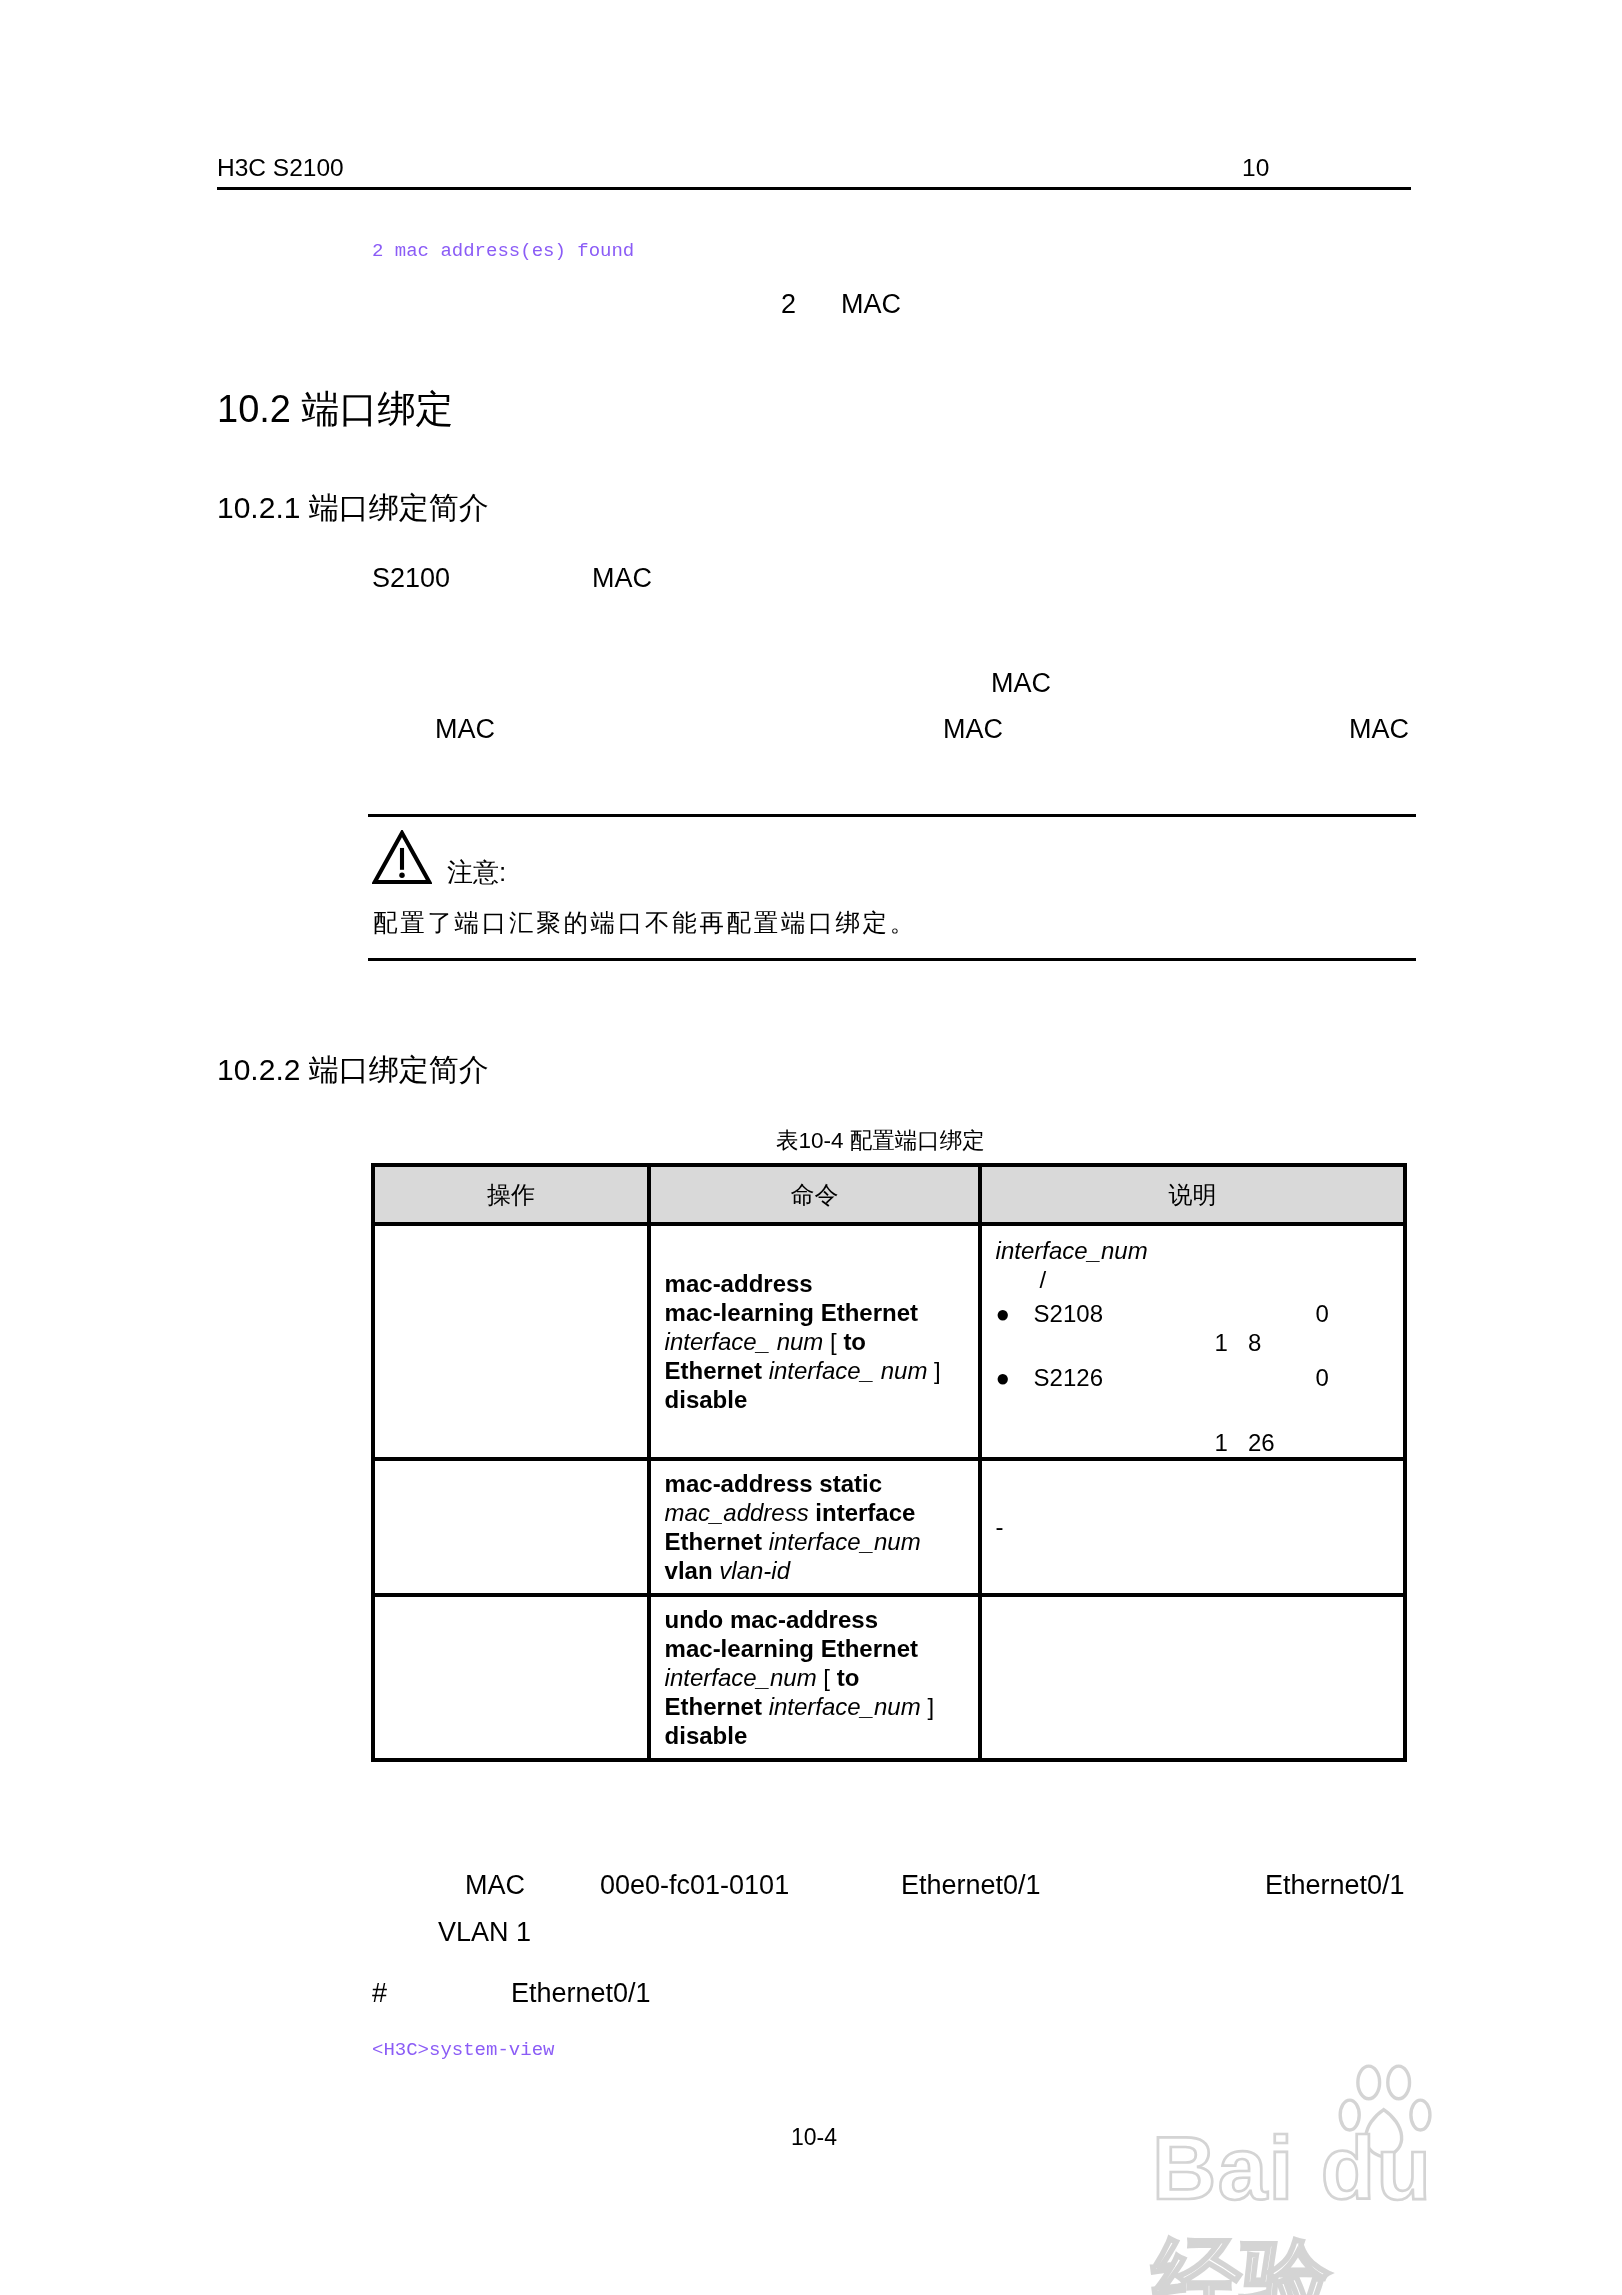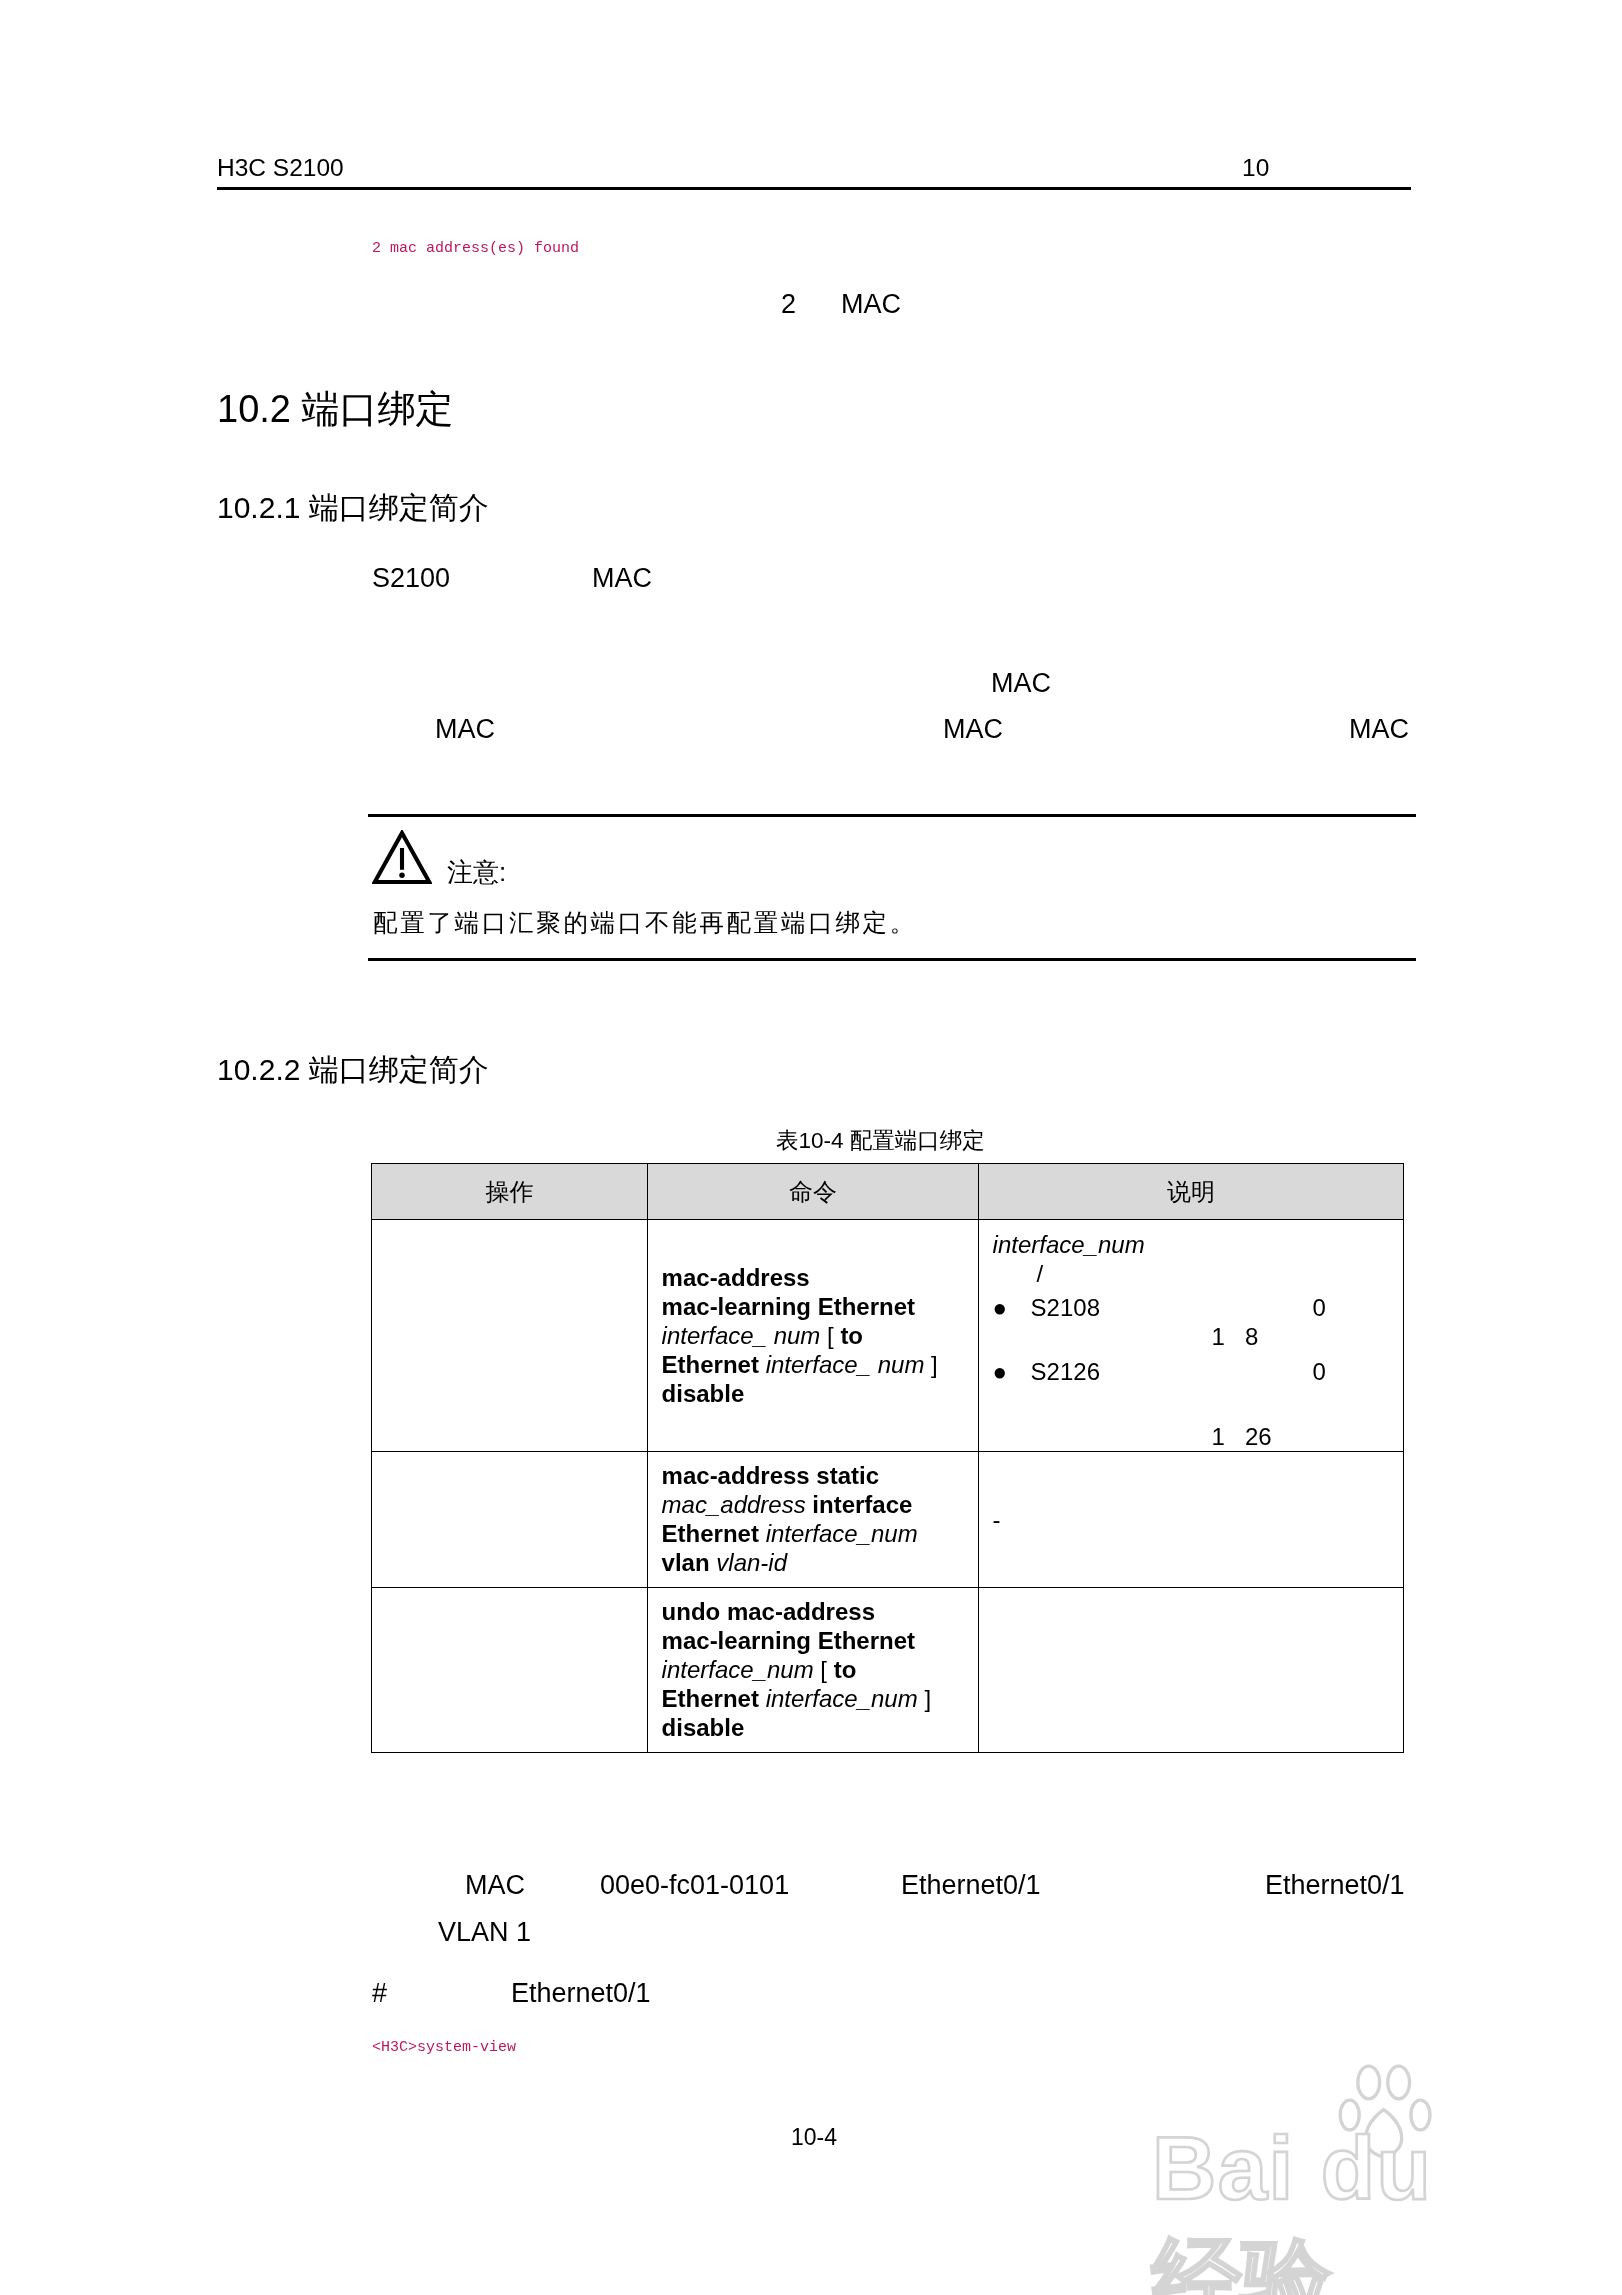--- a/index.html
+++ b/index.html
@@ -1,32 +1,32 @@
 <!DOCTYPE html>
 <html style="font-size:11px"><head>
 <meta charset="utf-8">
 <style>
   html, body { margin:0; padding:0; background:#ffffff; }
   body { width:1622px; height:2295px; position:relative; overflow:hidden;
          font-family:"Liberation Sans", "DejaVu Sans", sans-serif; color:#000; }
   .abs { position:absolute; white-space:nowrap; }
   .hdr { font-size:24.5px; }
   .rule { position:absolute; background:#000; }
-  .mono { font-family:"Liberation Mono", "DejaVu Sans Mono", monospace; font-size:15px; color:#be185d; }
+  .mono { font-family:"Liberation Mono", "DejaVu Sans Mono", monospace; font-size:19px; color:#8b5cf6; }
   .body { font-size:27px; }
   .h2 { font-size:38px; }
   .h3 { font-size:30px; }
   .caption { font-size:22.5px; }
   .note-title { font-size:26px; }
   .note-text { font-family:"DejaVu Serif", "Liberation Serif", serif; font-size:24.5px; letter-spacing:2.7px; }
   .pageno { font-size:23px; }
 
   table.cfg { position:absolute; left:371px; top:1163px; width:1031px;
               border-collapse:collapse; table-layout:fixed; font-size:24px; }
-  table.cfg th, table.cfg td { border:1px solid #000000; vertical-align:middle; text-align:left; padding:0 13.6px; line-height:29px; }
+  table.cfg th, table.cfg td { border:4px solid #000000; vertical-align:middle; text-align:left; padding:0 13.6px; line-height:29px; }
   table.cfg th { background:#d9d9d9; font-weight:normal; text-align:center; height:55px; font-size:24px; }
   table.cfg col.c1 { width:276px; }
   table.cfg col.c2 { width:331px; }
   table.cfg col.c3 { width:425px; }
   .b { font-weight:bold; }
   .i { font-style:italic; }
   .desc-line { display:block; }
   .bullet-row { display:flex; align-items:flex-start; margin-top:5.5px; }
   .bullet { width:38px; flex:none; }
   .sub { display:block; }

